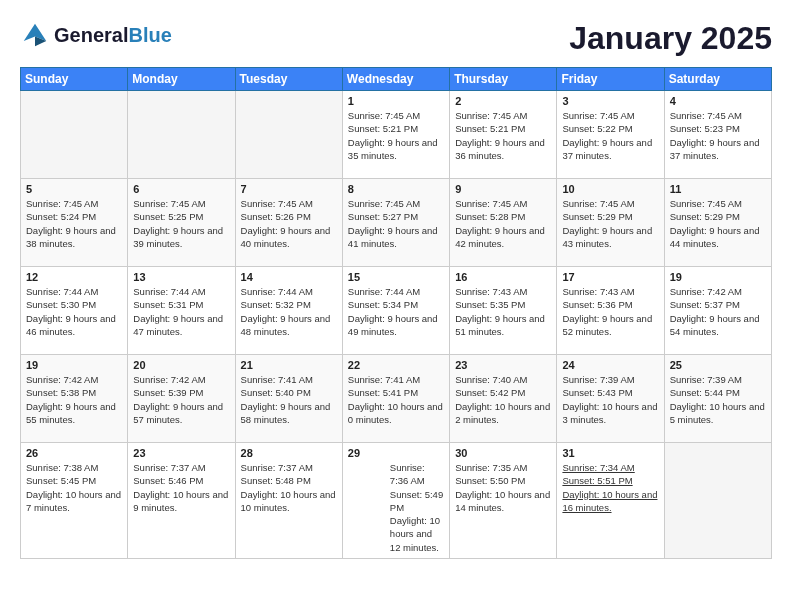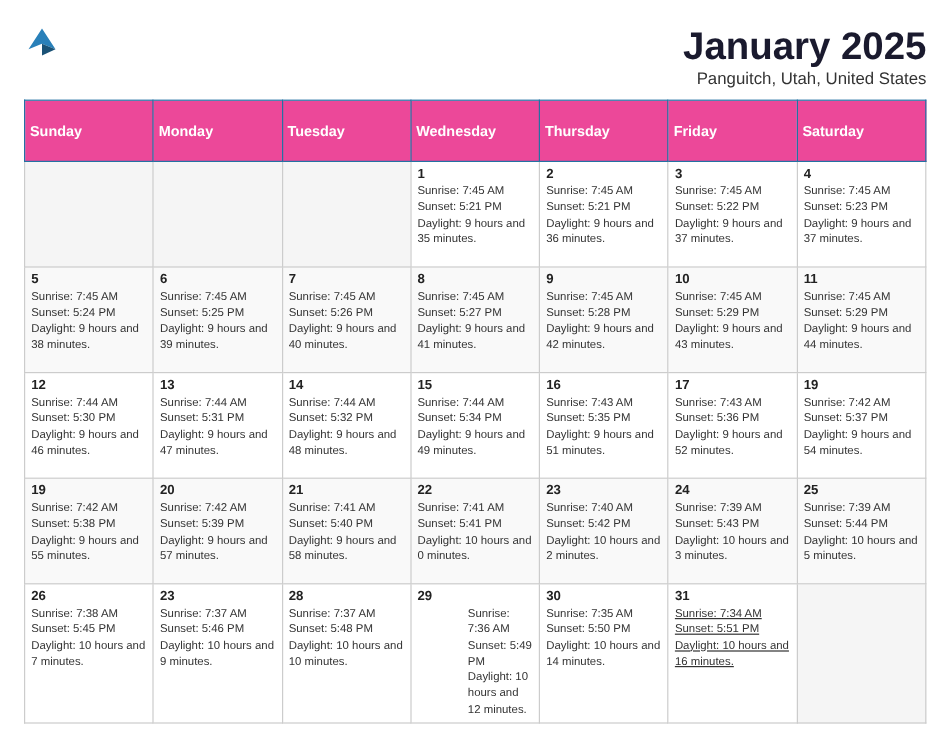--- a/index.html
+++ b/index.html
@@ -15,42 +15,41 @@
       justify-content: space-between;
       align-items: flex-start;
       margin-bottom: 10px;
     }
     .logo {
       display: flex;
       flex-direction: column;
       align-items: flex-start;
     }
     .title-block {
-      text-align: right;
     }
     .calendar-title {
       font-size: 32px;
       font-weight: bold;
       color: #1a1a2e;
     }
     .calendar-subtitle {
       font-size: 14px;
       color: #333;
     }
     table {
       width: 100%;
       border-collapse: collapse;
       border: 1px solid #ccc;
     }
     thead tr th {
-      background-color: #ec4899;
+      background-color: #3b82f6;
       color: #fff;
       font-size: 12px;
       font-weight: bold;
-      padding: 18px 4px;
+      padding: 4px 4px;
       text-align: left;
       border: 1px solid #2471a3;
     }
     tbody tr td {
       width: 14.28%;
       vertical-align: top;
       border: 1px solid #ccc;
       padding: 4px 5px;
       font-size: 10px;
       color: #222;
@@ -86,25 +85,29 @@
 </head>
 <body>
 
 <div class="header">
   <div class="logo">
     <div class="logo-wrap">
       <svg class="logo-bird" viewBox="0 0 40 40">
         <polygon points="20,5 35,28 20,22 5,28" fill="#2980b9"></polygon>
         <polygon points="20,22 35,28 20,35" fill="#1a5276"></polygon>
       </svg>
+      <div>
+        <div style="font-size:20px;font-weight:bold;color:#1a1a2e;">
+          <span style="color:#1a1a2e;">General</span><span style="color:#2980b9;">Blue</span>
+        </div>
+      </div>
     </div>
   </div>
   <div class="title-block">
     <div class="calendar-title">January 2025</div>
-    <div class="calendar-subtitle">Panguitch, Utah, United States</div>
   </div>
 </div>
 
 <table>
   <thead>
     <tr>
     <th>Sunday</th>
         <th>Monday</th>
         <th>Tuesday</th>
         <th>Wednesday</th>

